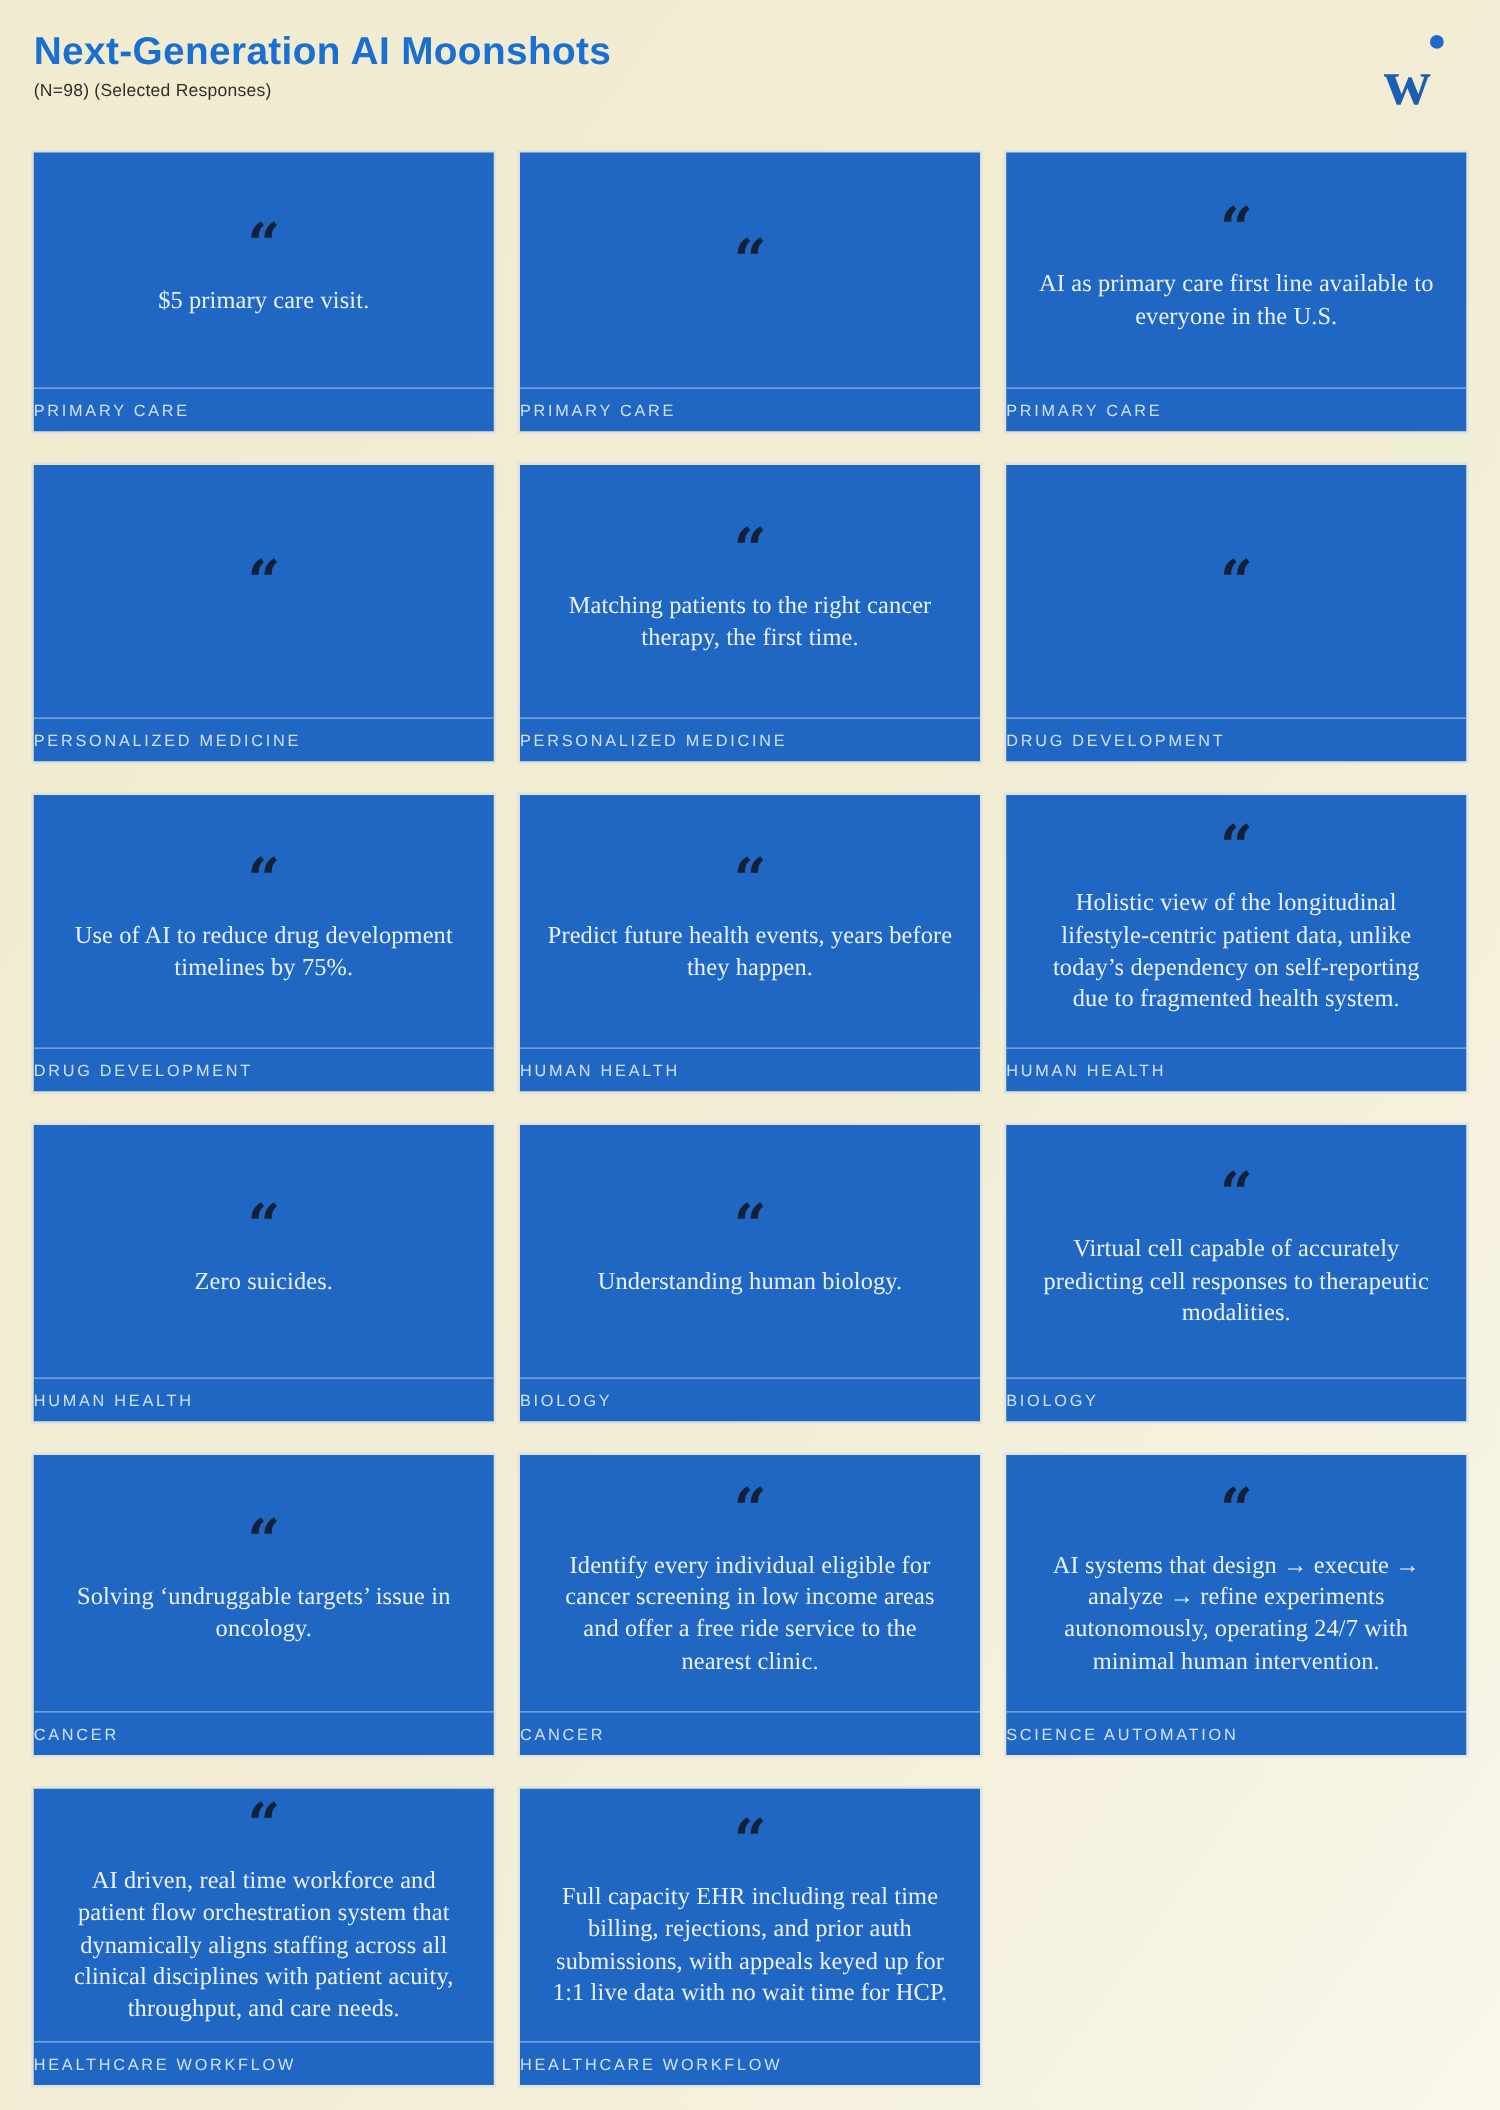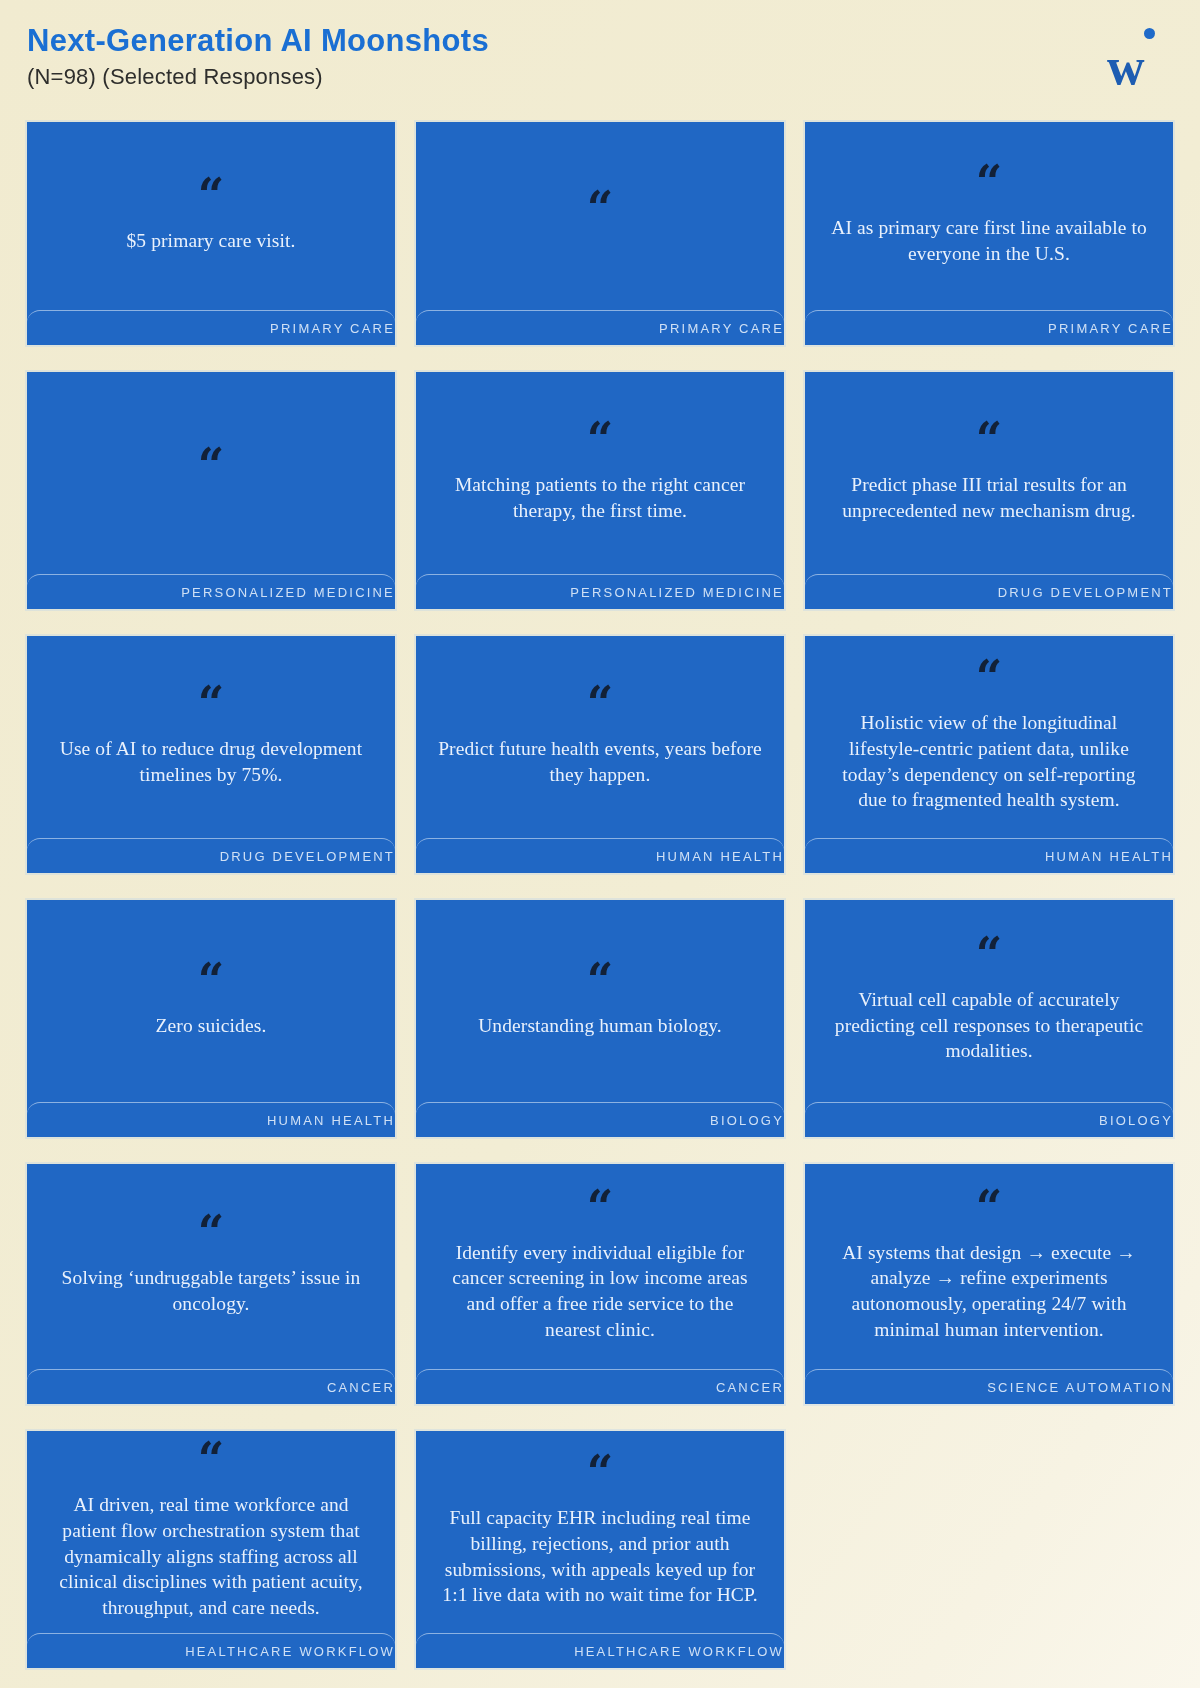--- a/index.html
+++ b/index.html
@@ -25,21 +25,21 @@
   .page-title {
     margin: 0;
     font-size: 31px;
     line-height: 1.1;
     font-weight: 600;
     letter-spacing: 0.3px;
     color: var(--title-blue, #1a6fd3);
   }
   .page-subtitle {
     margin: 6px 0 0 0;
-    font-size: 22px;
+    font-size: 14px;
     color: #2e2e2c;
     letter-spacing: 0.2px;
   }
   .logo {
     position: absolute;
     top: 0;
     right: 6px;
     width: 60px;
     height: 64px;
   }
@@ -105,22 +105,21 @@
     letter-spacing: 0.1px;
     color: var(--card-text, #e9f1fc);
     max-width: 330px;
   }
   .card-footer {
     flex: 0 0 auto;
     border-top: 1px solid rgba(230, 240, 252, 0.55);
     height: 34px;
     display: flex;
     align-items: center;
-    justify-content: flex-end;
-    border-radius: 13px;
+    justify-content: flex-start;
   }
   .category {
     font-size: 13px;
     letter-spacing: 2.2px;
     color: var(--label-text, #cfe0f5);
     text-transform: uppercase;
     white-space: nowrap;
   }
 </style>
 </head>
@@ -182,21 +181,20 @@
       <p class="quote-text">Matching patients to the right cancer therapy, the first time.</p>
     </div>
     <footer class="card-footer">
       <span class="category">PERSONALIZED MEDICINE</span>
     </footer>
   </section>
 
   <section class="card">
     <div class="card-body">
       <div class="quote-mark">“</div>
-      <p class="quote-text">Predict phase III trial results for an unprecedented new mechanism drug.</p>
     </div>
     <footer class="card-footer">
       <span class="category">DRUG DEVELOPMENT</span>
     </footer>
   </section>
 
   <section class="card">
     <div class="card-body">
       <div class="quote-mark">“</div>
       <p class="quote-text">Use of AI to reduce drug development timelines by 75%.</p>

